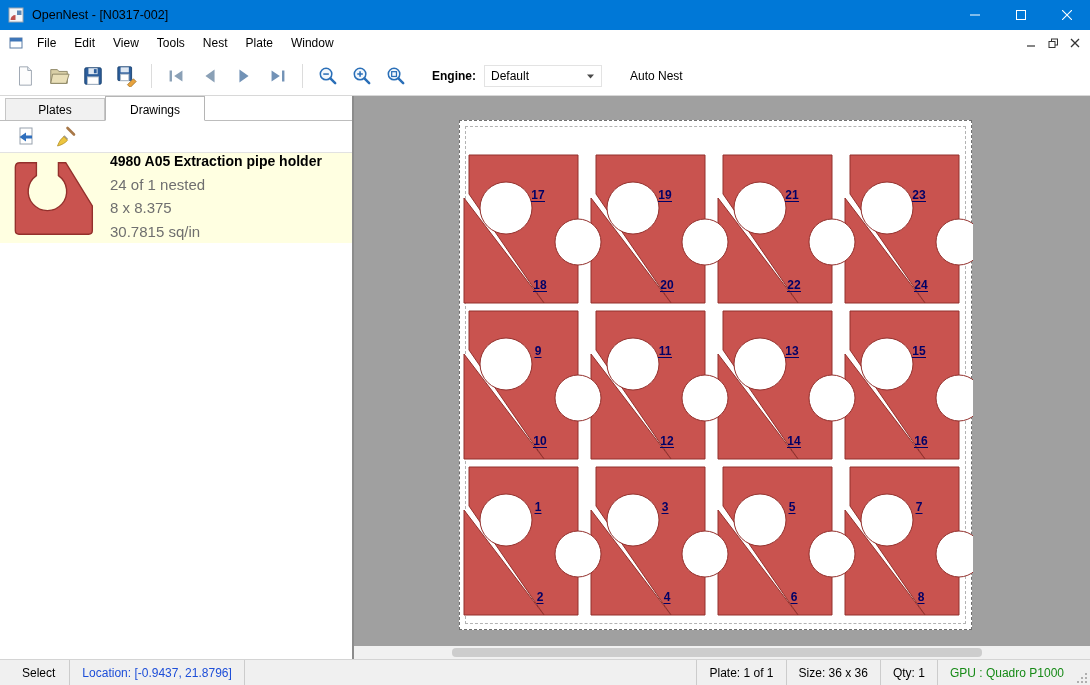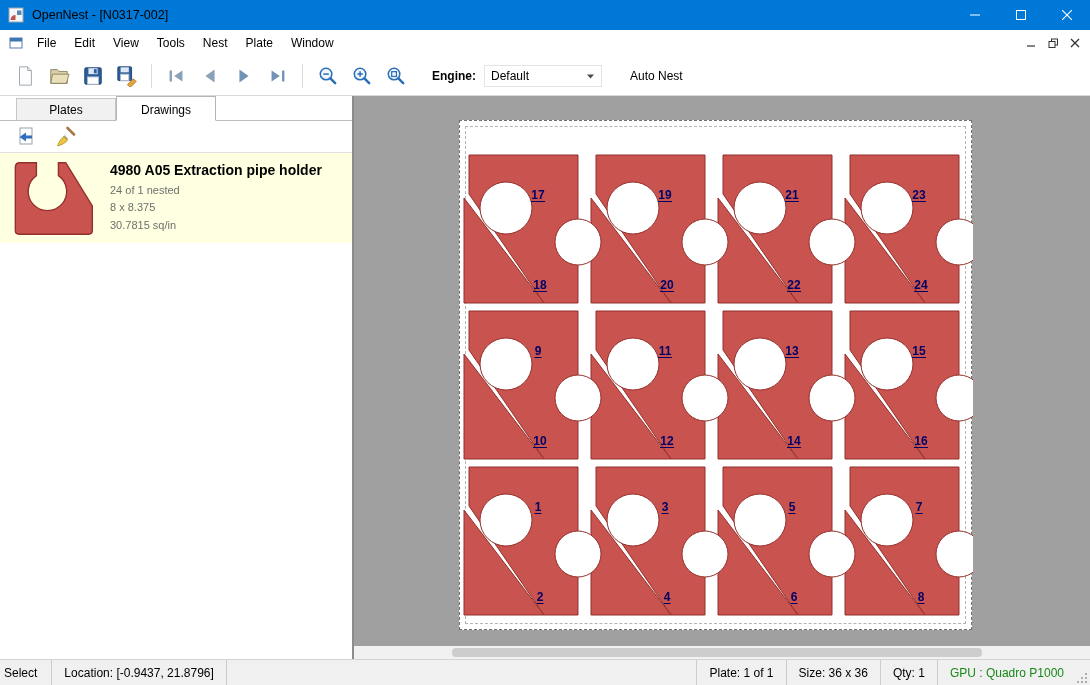--- a/index.html
+++ b/index.html
@@ -29,49 +29,49 @@
   .tool-sep { width:1px; height:24px; background:#dcdcdc; margin:0 7px; }
   .engine-label { font-weight:bold; margin-left:20px; }
   .engine-combo { display:flex; align-items:center; justify-content:space-between; width:118px; height:22px;
                   margin-left:8px; padding:0 6px; background:#fff; border:1px solid #e3e3e3; }
   .autonest { margin-left:22px; padding:4px 6px; }
 
   
   .content { position:absolute; top:96px; left:0; right:0; bottom:26px; display:flex; }
 
   .sidebar { width:352px; background:#fff; display:flex; flex-direction:column; }
-  .tabs { display:flex; align-items:flex-end; height:25px; border-bottom:1px solid #bdbdbd; padding-left:16px; background:#fff; }
+  .tabs { display:flex; align-items:flex-end; height:25px; border-bottom:1px solid #bdbdbd; padding-left:5px; background:#fff; }
   .tab { padding:4px 0; width:100px; text-align:center; background:#f1f1f1; border:1px solid #c6c6c6; border-bottom:none; margin-top:3px; height:22px; }
   .tab.active { background:#fff; border:1px solid #b5b5b5; border-bottom:1px solid #fff; margin-bottom:-1px; height:25px; padding-top:6px; }
   .side-toolbar { height:32px; display:flex; align-items:center; gap:12px; padding-left:8px; border-bottom:1px solid #e2e2e2; }
   .side-btn { width:30px; height:26px; display:flex; align-items:center; justify-content:center; border-radius:2px; }
 
   .drawing-item { display:flex; align-items:center; padding:6px 8px; height:90px; }
   .thumb { flex:0 0 auto; }
   .drawing-text { margin-left:14px; }
   .drawing-title { font-weight:bold; font-size:14px; margin-bottom:4px; }
-  .drawing-sub { color:#6f6f6f; font-size:11px; line-height:1.55; }
+  .drawing-sub { color:#6f6f6f; font-size:15px; line-height:1.55; }
 
   .splitter { width:2px; background:#8c8c8c; }
 
   .canvas { flex:1; position:relative; background:#A0A0A0; overflow:hidden; }
   .plate { position:absolute; left:105px; top:24px; width:513px; height:510px; background:#fff; border:1px dashed #6f6f6f;text-decoration:underline; }
   .plate::before { content:""; position:absolute; inset:5px; border:1px dashed #b3b3b3; z-index:0; }
   .plate svg { position:relative; z-index:1; display:block; }
 
   .hscroll { position:absolute; left:0; right:0; bottom:0; height:13px; background:#f1f1f1; }
   .hscroll .thumb-bar { position:absolute; left:98px; top:2px; height:9px; width:530px; background:#cdcdcd; border-radius:4px; }
 
   
   .statusbar { position:absolute; left:0; right:0; bottom:0; height:26px; background:#f0f0f0;
                border-top:1px solid #d4d4d4; display:flex; align-items:center; font-size:12px; }
   .sb-cell { padding:0 12px; display:flex; align-items:center; height:100%; }
-  .sb-mode { padding:0 14px 0 4px; }
+  .sb-mode { padding:0 14px 0 22px; }
   .sb-sep { width:1px; height:100%; background:#cccccc; }
-  .sb-location { color:#000000; }
+  .sb-location { color:#1d4ed8; }
   .sb-right { margin-left:auto; display:flex; align-items:center; height:100%; }
   .sb-right .sb-cell { border-left:1px solid #cccccc; }
   .sb-grip { width:14px; height:100%; display:flex; align-items:flex-end; justify-content:flex-end; padding:0 2px 2px 0; }
 </style>
 </head>
 <body>
 
 <div class="window">
 
   <div class="titlebar" style="background: rgb(0, 120, 215);">

